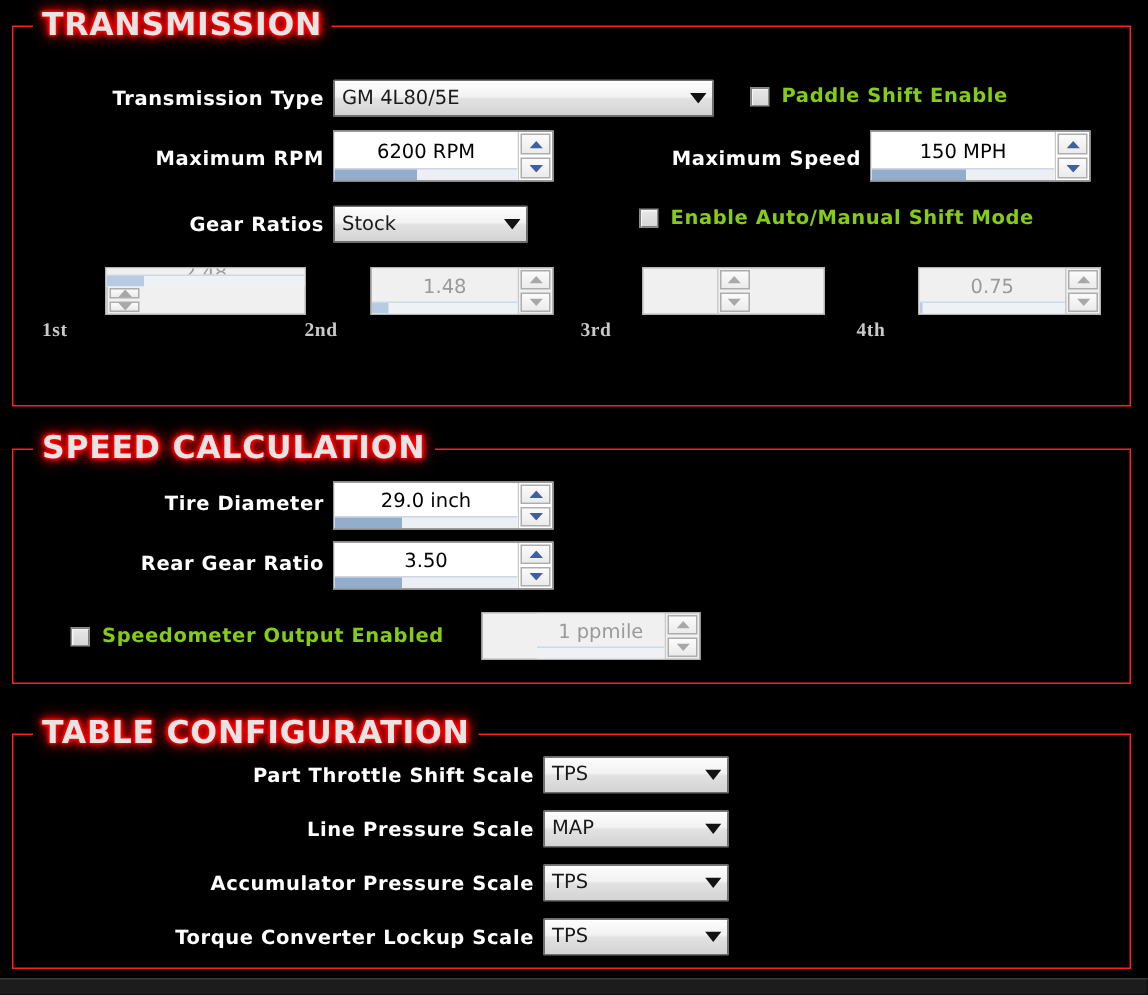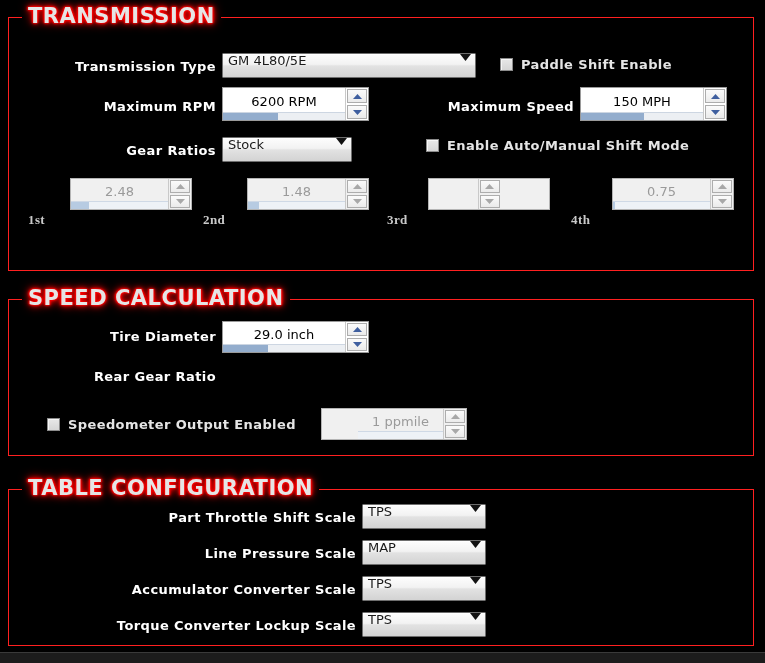--- a/index.html
+++ b/index.html
@@ -73,21 +73,21 @@
 
   
   .combo {
     position: absolute;
     box-sizing: border-box;
     border: 1px solid #6e6e6e;
     border-radius: 1px;
     background: linear-gradient(to bottom, #fdfdfd 0%, #f2f2f2 45%, #e2e2e2 52%, #d3d3d3 100%);
     box-shadow: inset 0 1px 0 #ffffff;
     display: flex;
-    align-items: flex-start;
+    align-items: center;
     cursor: default;
   }
   .combo .combo-text {
     flex: 1 1 auto;
     padding-left: 5px;
     font-family: "DejaVu Sans", sans-serif;
     font-size: 13px;
     color: #1a1a1a;
     line-height: 1;
     white-space: nowrap;
@@ -180,21 +180,21 @@
     width: 13px; height: 13px;
     box-sizing: border-box;
     border: 1px solid #8c8c8c;
     background: linear-gradient(to bottom, #e8e8e8, #d6d6d6);
     box-shadow: inset 1px 1px 0 #f6f6f6;
     flex: 0 0 auto;
     cursor: default;
   }
   .checkrow .check-label {
     margin-left: 8px;
-    color: #e5e5e5;
+    color: #84cc16;
     font-family: "DejaVu Sans", sans-serif;
     font-weight: bold;
     font-size: 13px;
     letter-spacing: 0.4px;
     text-shadow: 1px 1px 1px #000;
   }
 
   .bottom-strip {
     position: absolute;
     left: 0; bottom: 0;
@@ -280,21 +280,21 @@
         </svg>
     </span>
   </div>
 
   <div class="checkrow" style="left:426px; top:138px;">
     <span class="checkbox"></span>
     <span class="check-label">Enable Auto/Manual Shift Mode</span>
   </div>
 
   <div class="gear-label" style="left:28px; top:188px;">1st</div>
-  <div class="spin disabled" style="left:70px; top:178px; width:122px; height:32px;">
+  <div class="spin disabled" style="left:70px; top:178px; width:134px; height:32px;flex-direction:column;">
     <div class="spin-field">
       <span class="spin-value">2.48</span>
       <span class="spin-track">
         <span class="spin-fill" style="background: rgb(183, 203, 226); width: 19%;"></span>
       </span>
     </div>
     <div class="spin-buttons">
       <div class="spin-btn">
         <svg width="9" height="5" viewBox="0 0 9 5">
             <path d="M4.5 0 L9 5 L0 5 Z" fill="#a8a8a8"></path>
@@ -388,20 +388,40 @@
       </div>
       <div class="spin-btn">
         <svg width="9" height="5" viewBox="0 0 9 5">
             <path d="M0 0 L9 0 L4.5 5 Z" fill="#3f5f9f"></path>
           </svg>
       </div>
     </div>
   </div>
 
   <div class="field-label" style="left:20px; top:369px; width:196px;">Rear Gear Ratio</div>
+  <div class="spin" style="left:222px; top:361px; width:147px; height:32px;">
+    <div class="spin-field">
+      <span class="spin-value">3.50</span>
+      <span class="spin-track">
+        <span class="spin-fill" style="width: 37%;"></span>
+      </span>
+    </div>
+    <div class="spin-buttons">
+      <div class="spin-btn">
+        <svg width="9" height="5" viewBox="0 0 9 5">
+            <path d="M4.5 0 L9 5 L0 5 Z" fill="#3f5f9f"></path>
+          </svg>
+      </div>
+      <div class="spin-btn">
+        <svg width="9" height="5" viewBox="0 0 9 5">
+            <path d="M0 0 L9 0 L4.5 5 Z" fill="#3f5f9f"></path>
+          </svg>
+      </div>
+    </div>
+  </div>
 
   <div class="checkrow" style="left:47px; top:417px;">
     <span class="checkbox"></span>
     <span class="check-label">Speedometer Output Enabled</span>
   </div>
 
   <div class="spin disabled" style="left:321px; top:408px; width:146px; height:32px;padding-left:36px;">
     <div class="spin-field">
       <span class="spin-value">1 ppmile</span>
       <span class="spin-track">
@@ -439,21 +459,21 @@
   <div class="field-label" style="left:60px; top:546px; width:296px;">Line Pressure Scale</div>
   <div class="combo" style="left:362px; top:540px; width:124px; height:25px;">
     <span class="combo-text">MAP</span>
     <span class="combo-arrow">
       <svg width="11" height="7" viewBox="0 0 11 7">
           <path d="M0 0 L11 0 L5.5 7 Z" fill="#121212"></path>
         </svg>
     </span>
   </div>
 
-  <div class="field-label" style="left:60px; top:582px; width:296px;">Accumulator Converter Scale</div>
+  <div class="field-label" style="left:60px; top:582px; width:296px;">Accumulator Pressure Scale</div>
   <div class="combo" style="left:362px; top:576px; width:124px; height:25px;">
     <span class="combo-text">TPS</span>
     <span class="combo-arrow">
       <svg width="11" height="7" viewBox="0 0 11 7">
           <path d="M0 0 L11 0 L5.5 7 Z" fill="#121212"></path>
         </svg>
     </span>
   </div>
 
   <div class="field-label" style="left:60px; top:618px; width:296px;">Torque Converter Lockup Scale</div>

